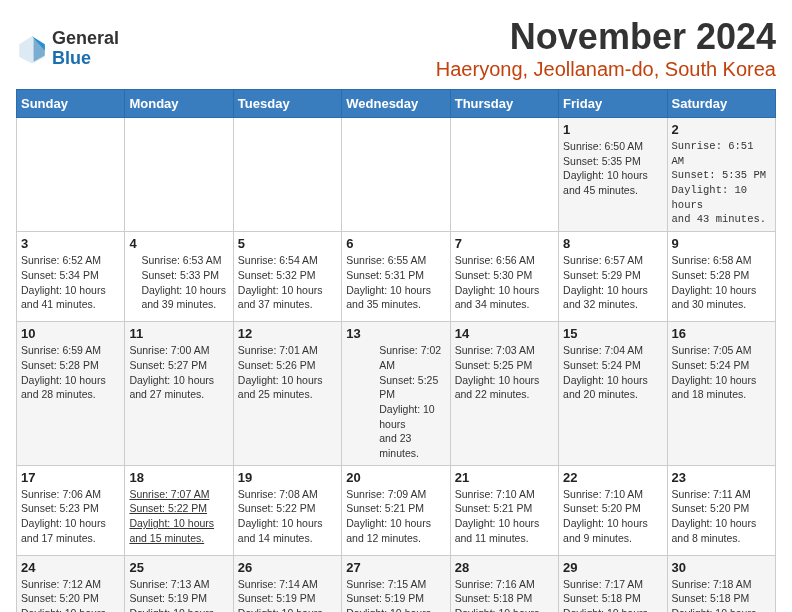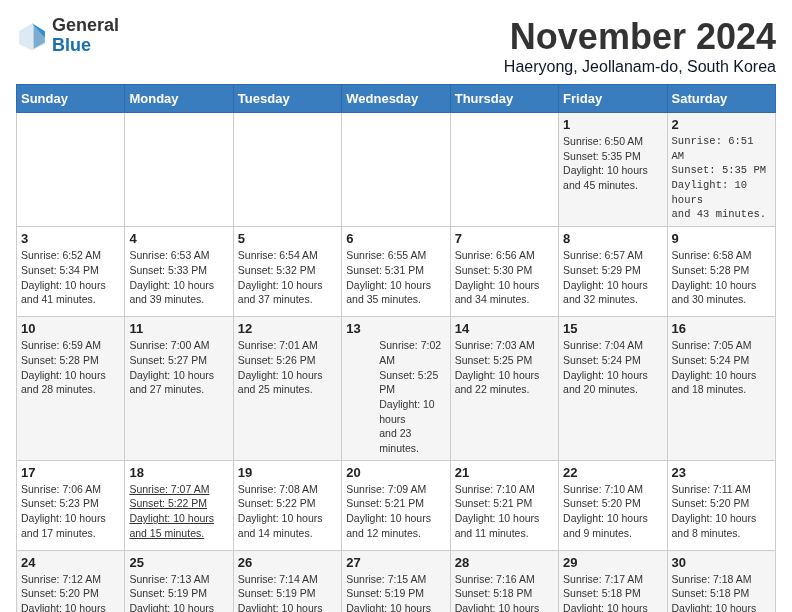--- a/index.html
+++ b/index.html
@@ -6,21 +6,21 @@
     body {
       font-family: Arial, sans-serif;
       background: #fff;
       width: 792px;
       min-height: 612px;
       padding: 16px;
     }
     .header {
       display: flex;
       justify-content: space-between;
-      align-items: flex-start;
+      align-items: center;
       margin-bottom: 8px;
       gap: 48px;
     }
     .logo {
       display: flex;
       align-items: center;
       gap: 4px;
     }
     .logo-text {
       font-size: 18px;
@@ -35,22 +35,22 @@
     }
     .title-block {
       text-align: right;
     }
     .month-title {
       font-size: 36px;
       font-weight: bold;
       color: #333;
     }
     .location {
-      font-size: 16px;
-      color: #0f172a;
+      font-size: 20px;
+      color: #c2410c;
     }
     .calendar {
       width: 100%;
       border-collapse: collapse;
       font-size: 11px;
     }
     .calendar thead tr th {
       background: #3a7dbf;
       color: #fff;
       padding: 6px 4px;
@@ -149,21 +149,21 @@
       <tr>
         <td>
           <span class="day-num">3</span>
           <div class="day-info" style="white-space: pre-line;">Sunrise: 6:52 AM
 Sunset: 5:34 PM
 Daylight: 10 hours
 and 41 minutes.</div>
         </td>
         <td>
           <span class="day-num">4</span>
-          <div class="day-info" style="white-space: pre-line;">Sunrise: 6:53 AM
+          <div class="day-info" style="white-space: pre-line; margin-left: 12px;">Sunrise: 6:53 AM
 Sunset: 5:33 PM
 Daylight: 10 hours
 and 39 minutes.</div>
         </td>
         <td>
           <span class="day-num">5</span>
           <div class="day-info" style="white-space: pre-line;">Sunrise: 6:54 AM
 Sunset: 5:32 PM
 Daylight: 10 hours
 and 37 minutes.</div>

